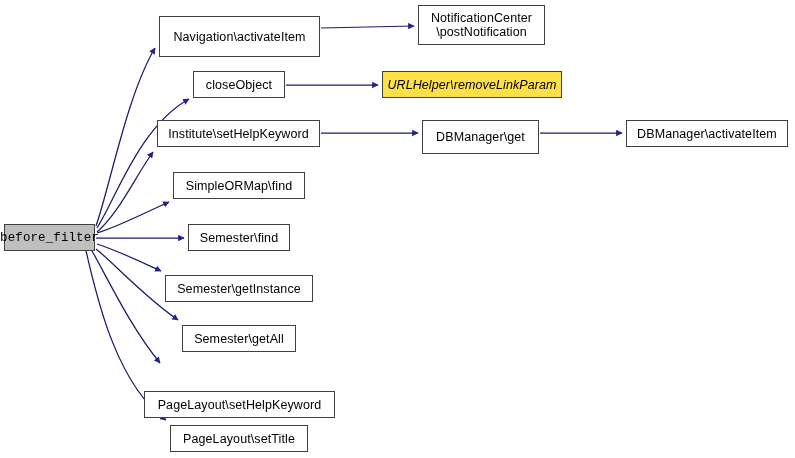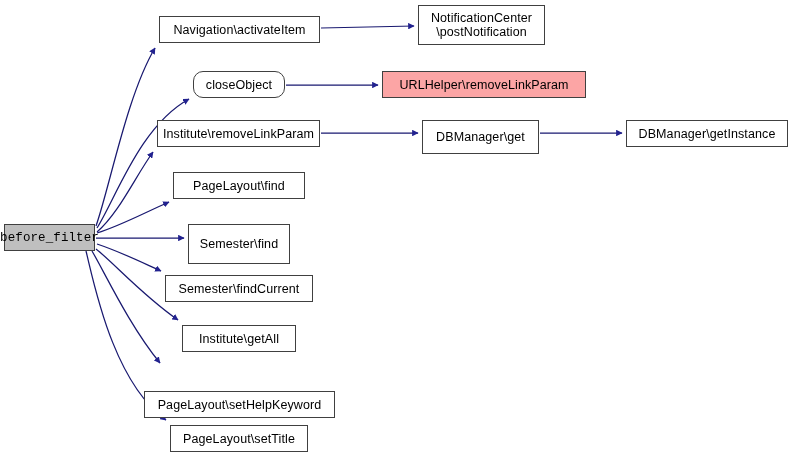--- a/index.html
+++ b/index.html
@@ -70,29 +70,29 @@
         <path d="M 86,251 C 94,283 113,382 166,420" fill="none" stroke="#191970" stroke-width="1.25" marker-end="url(#arrowhead)"></path>
         <path d="M 321,28 L 414,26" fill="none" stroke="#191970" stroke-width="1.25" marker-end="url(#arrowhead)"></path>
         <path d="M 286,85 L 378,85" fill="none" stroke="#191970" stroke-width="1.25" marker-end="url(#arrowhead)"></path>
         <path d="M 321,133 L 418,133" fill="none" stroke="#191970" stroke-width="1.25" marker-end="url(#arrowhead)"></path>
         <path d="M 540,133 L 622,133" fill="none" stroke="#191970" stroke-width="1.25" marker-end="url(#arrowhead)"></path>
       </g>
   </svg>
 
   <div id="nodes-group">
       <div class="node current" style="left: 4px; top: 224px; width: 91px; height: 27px; background: rgb(191, 191, 191); border-color: rgb(64, 64, 64); color: rgb(0, 0, 0);">before_filter</div>
-      <div class="node" style="left: 159px; top: 16px; width: 161px; height: 27px; background: rgb(255, 255, 255); border-color: rgb(64, 64, 64); color: rgb(0, 0, 0); text-align: center;">Navigation\activateItem</div>
+      <div class="node" style="left: 159px; top: 16px; width: 161px; height: 41px; background: rgb(255, 255, 255); border-color: rgb(64, 64, 64); color: rgb(0, 0, 0); text-align: center;">Navigation\activateItem</div>
       <div class="node" style="left: 418px; top: 5px; width: 127px; height: 40px; background: rgb(255, 255, 255); border-color: rgb(64, 64, 64); color: rgb(0, 0, 0);">NotificationCenter
 \postNotification</div>
-      <div class="node" style="left: 193px; top: 71px; width: 92px; height: 27px; background: rgb(255, 255, 255); border-color: rgb(64, 64, 64); color: rgb(0, 0, 0); border-radius: 10px;">closeObject</div>
-      <div class="node" style="left: 382px; top: 71px; width: 204px; height: 27px; background: #fca5a5; border-color: rgb(64, 64, 64); color: rgb(0, 0, 0);">URLHelper\removeLinkParam</div>
-      <div class="node" style="left: 157px; top: 120px; width: 163px; height: 27px; background: rgb(255, 255, 255); border-color: rgb(64, 64, 64); color: rgb(0, 0, 0);">Institute\removeLinkParam</div>
+      <div class="node" style="left: 193px; top: 71px; width: 92px; height: 27px; background: rgb(255, 255, 255); border-color: rgb(64, 64, 64); color: rgb(0, 0, 0);">closeObject</div>
+      <div class="node" style="left: 382px; top: 71px; width: 180px; height: 27px; background: #fde047; border-color: rgb(64, 64, 64); color: rgb(0, 0, 0); font-style: italic;">URLHelper\removeLinkParam</div>
+      <div class="node" style="left: 157px; top: 120px; width: 163px; height: 27px; background: rgb(255, 255, 255); border-color: rgb(64, 64, 64); color: rgb(0, 0, 0);">Institute\setHelpKeyword</div>
       <div class="node" style="left: 422px; top: 120px; width: 117px; height: 34px; background: rgb(255, 255, 255); border-color: rgb(64, 64, 64); color: rgb(0, 0, 0);">DBManager\get</div>
-      <div class="node" style="left: 626px; top: 120px; width: 162px; height: 27px; background: rgb(255, 255, 255); border-color: rgb(64, 64, 64); color: rgb(0, 0, 0);">DBManager\getInstance</div>
-      <div class="node" style="left: 173px; top: 172px; width: 132px; height: 27px; background: rgb(255, 255, 255); border-color: rgb(64, 64, 64); color: rgb(0, 0, 0);">PageLayout\find</div>
-      <div class="node" style="left: 188px; top: 224px; width: 102px; height: 40px; background: rgb(255, 255, 255); border-color: rgb(64, 64, 64); color: rgb(0, 0, 0);">Semester\find</div>
-      <div class="node" style="left: 165px; top: 275px; width: 148px; height: 27px; background: rgb(255, 255, 255); border-color: rgb(64, 64, 64); color: rgb(0, 0, 0);">Semester\findCurrent</div>
-      <div class="node" style="left: 182px; top: 325px; width: 114px; height: 27px; background: rgb(255, 255, 255); border-color: rgb(64, 64, 64); color: rgb(0, 0, 0);">Institute\getAll</div>
+      <div class="node" style="left: 626px; top: 120px; width: 162px; height: 27px; background: rgb(255, 255, 255); border-color: rgb(64, 64, 64); color: rgb(0, 0, 0);">DBManager\activateItem</div>
+      <div class="node" style="left: 173px; top: 172px; width: 132px; height: 27px; background: rgb(255, 255, 255); border-color: rgb(64, 64, 64); color: rgb(0, 0, 0);">SimpleORMap\find</div>
+      <div class="node" style="left: 188px; top: 224px; width: 102px; height: 27px; background: rgb(255, 255, 255); border-color: rgb(64, 64, 64); color: rgb(0, 0, 0);">Semester\find</div>
+      <div class="node" style="left: 165px; top: 275px; width: 148px; height: 27px; background: rgb(255, 255, 255); border-color: rgb(64, 64, 64); color: rgb(0, 0, 0);">Semester\getInstance</div>
+      <div class="node" style="left: 182px; top: 325px; width: 114px; height: 27px; background: rgb(255, 255, 255); border-color: rgb(64, 64, 64); color: rgb(0, 0, 0);">Semester\getAll</div>
       <div class="node" style="left: 144px; top: 391px; width: 191px; height: 27px; background: rgb(255, 255, 255); border-color: rgb(64, 64, 64); color: rgb(0, 0, 0);">PageLayout\setHelpKeyword</div>
       <div class="node" style="left: 170px; top: 425px; width: 138px; height: 27px; background: rgb(255, 255, 255); border-color: rgb(64, 64, 64); color: rgb(0, 0, 0);">PageLayout\setTitle</div>
     </div>
 
 </div>
 
 </body></html>

